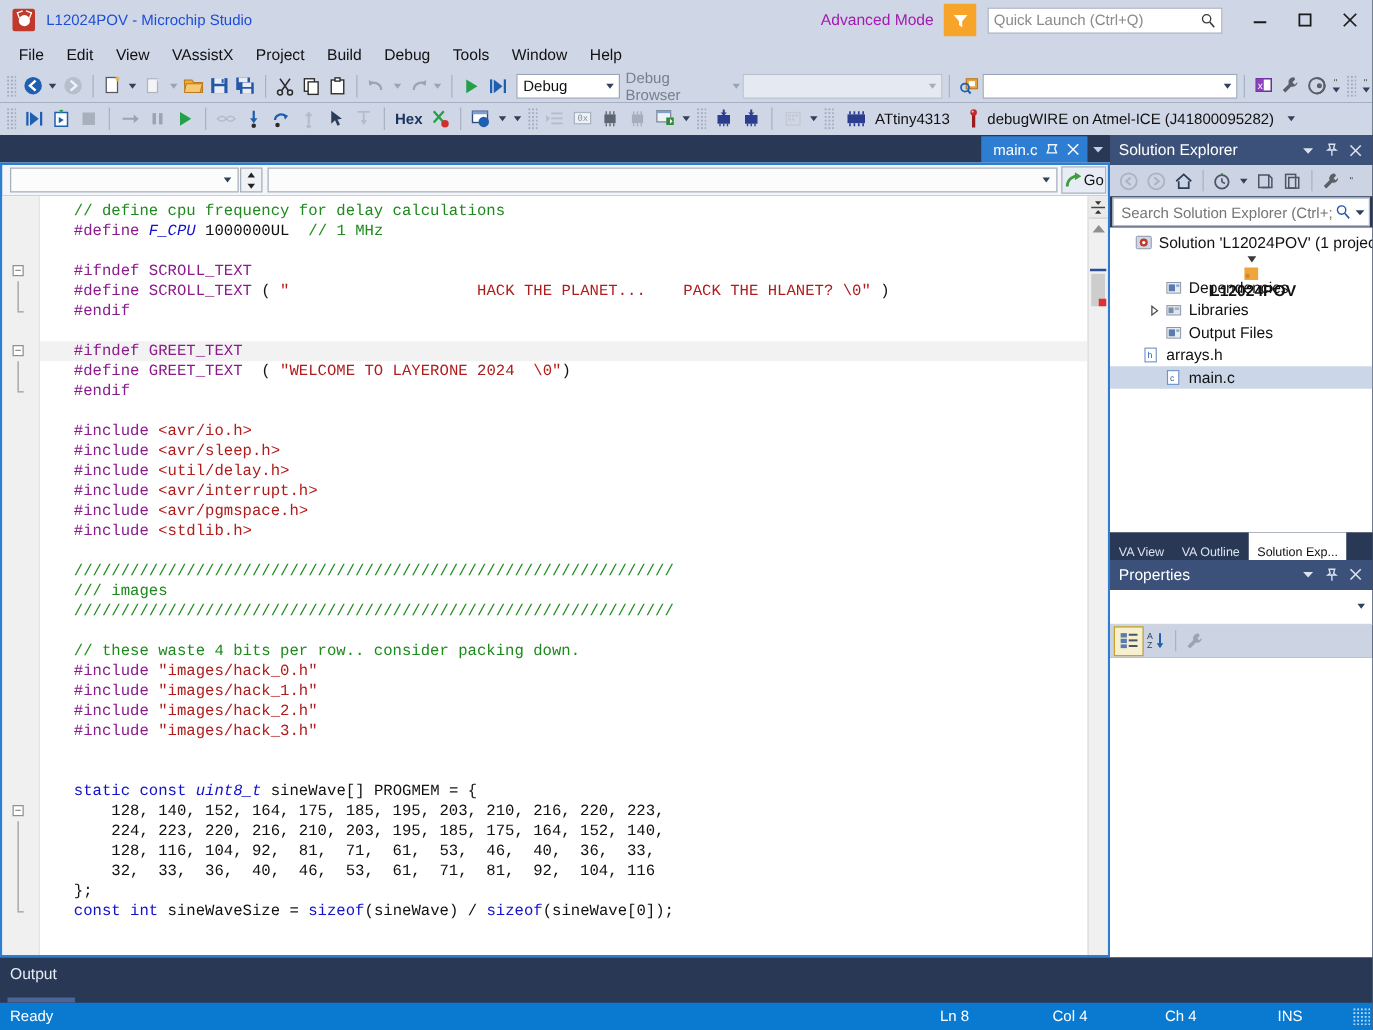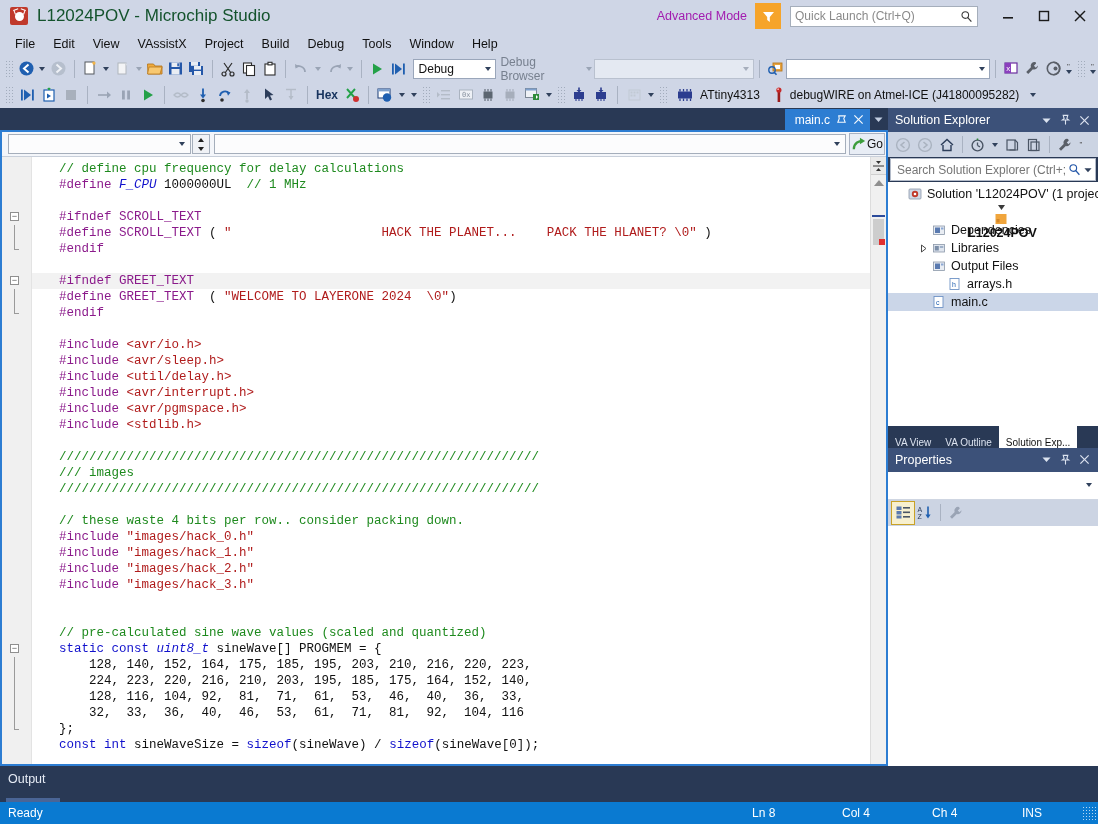--- a/index.html
+++ b/index.html
@@ -35,21 +35,21 @@
     width: 9px; height: 9px; border-radius: 50%;
     background: #fff; position: relative;
   }
   .app-logo .bug::before, .app-logo .bug::after {
     content:''; position:absolute; width: 4px; height: 4px;
     border-left: 1.4px solid #fff; border-top: 1.4px solid #fff;
     top: -3px;
   }
   .app-logo .bug::before { left: -1px; transform: rotate(-20deg); }
   .app-logo .bug::after  { right: -1px; transform: rotate(110deg); }
-  .title-text { font-size: 17px; color: #14532d; }
+  .title-text { font-size: 12px; color: #1d4ed8; }
   .title-right {
     margin-left: auto; display: flex; align-items: center; height: 100%;
   }
   .adv-mode { font-size: 12.5px; color: #a21caf; margin-right: 8px; }
   .mode-flag {
     width: 26px; height: 26px; background: #f6a42a;
     display:flex; align-items:center; justify-content:center;
     margin-right: 9px;
   }
   .mode-flag svg { display:block; }
@@ -897,21 +897,20 @@
               <div class="cline"><span class="op">  </span><span class="cm">/// images</span></div>
               <div class="cline"><span class="op">  </span><span class="cm">////////////////////////////////////////////////////////////////</span></div>
               <div class="cline">&nbsp;</div>
               <div class="cline"><span class="op">  </span><span class="cm">// these waste 4 bits per row.. consider packing down.</span></div>
               <div class="cline"><span class="op">  </span><span class="pp">#include</span><span class="op"> </span><span class="st">"images/hack_0.h"</span></div>
               <div class="cline"><span class="op">  </span><span class="pp">#include</span><span class="op"> </span><span class="st">"images/hack_1.h"</span></div>
               <div class="cline"><span class="op">  </span><span class="pp">#include</span><span class="op"> </span><span class="st">"images/hack_2.h"</span></div>
               <div class="cline"><span class="op">  </span><span class="pp">#include</span><span class="op"> </span><span class="st">"images/hack_3.h"</span></div>
               <div class="cline">&nbsp;</div>
               <div class="cline">&nbsp;</div>
-              <div class="cline"><span class="op">  </span><span class="cm">// pre-calculated sine wave values (scaled and quantized)</span></div>
               <div class="cline"><span class="op">  </span><span class="kw">static</span><span class="op"> </span><span class="kw">const</span><span class="op"> </span><span class="ty">uint8_t</span><span class="op"> sineWave[] PROGMEM = {</span></div>
               <div class="cline"><span class="num">      128, 140, 152, 164, 175, 185, 195, 203, 210, 216, 220, 223,</span></div>
               <div class="cline"><span class="num">      224, 223, 220, 216, 210, 203, 195, 185, 175, 164, 152, 140,</span></div>
               <div class="cline"><span class="num">      128, 116, 104, 92,  81,  71,  61,  53,  46,  40,  36,  33,</span></div>
               <div class="cline"><span class="num">      32,  33,  36,  40,  46,  53,  61,  71,  81,  92,  104, 116</span></div>
               <div class="cline"><span class="op">  };</span></div>
               <div class="cline"><span class="op">  </span><span class="kw">const</span><span class="op"> </span><span class="kw">int</span><span class="op"> sineWaveSize = </span><span class="kw">sizeof</span><span class="op">(sineWave) / </span><span class="kw">sizeof</span><span class="op">(sineWave[</span><span class="num">0</span><span class="op">]);</span></div>
             </div>
           <div class="vscroll">
             <div class="vs-split">
@@ -1079,21 +1078,21 @@
             <span class="twist"></span>
             <span class="ticon">
               <svg width="14" height="14" viewBox="0 0 14 14">
                 <rect x="1.5" y="3" width="11" height="8.5" fill="#e9edf3" stroke="#8b97a8" stroke-width="0.8"></rect>
                 <rect x="3" y="4.5" width="5" height="5.5" fill="#5a7ab0"></rect>
                 <rect x="9" y="4.5" width="2.5" height="2" fill="#8ca8d4"></rect>
               </svg>
             </span>
             <span class="tlabel">Output Files</span>
           </div>
-          <div class="trow" style="padding-left: 44px;">
+          <div class="trow" style="padding-left: 10px;">
             <span class="twist"></span>
             <span class="ticon">
               <svg width="14" height="14" viewBox="0 0 14 14">
                 <rect x="2" y="1.5" width="9" height="11" fill="#fff" stroke="#6f93c6" stroke-width="0.9"></rect>
                 <text x="4" y="9.5" font-size="7" fill="#1f5fb0" font-family="sans-serif">h</text>
               </svg>
             </span>
             <span class="tlabel">arrays.h</span>
           </div>
           <div class="trow sel" style="padding-left: 28px;">

